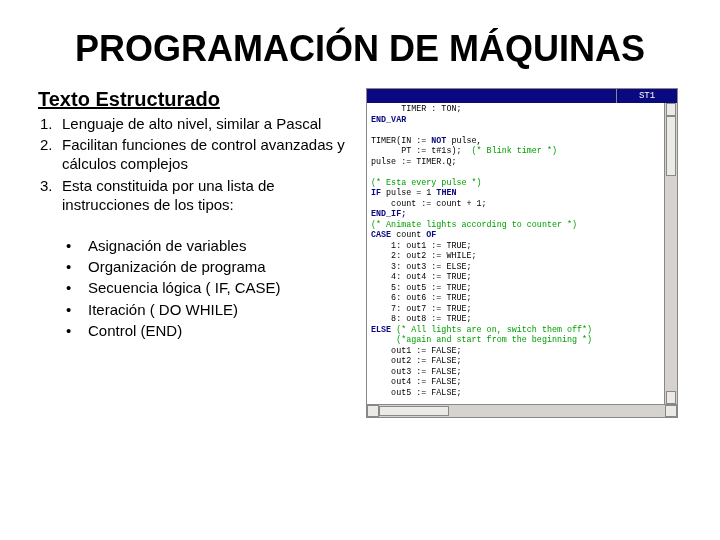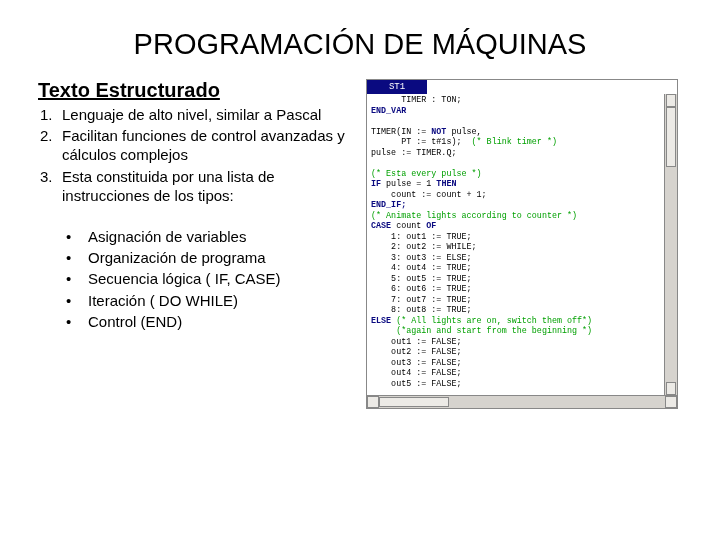--- a/index.html
+++ b/index.html
@@ -6,22 +6,22 @@
   body {
     width: 720px;
     height: 540px;
     background: #fff;
     font-family: Arial, Helvetica, sans-serif;
     color: #000;
     position: relative;
     overflow: hidden;
   }
   .title {
-    font-size: 29px;
-    font-weight: normal;
+    font-size: 36px;
+    font-weight: bold;
     text-align: center;
     padding-top: 28px;
     padding-bottom: 18px;
   }
   .content {
     display: flex;
     padding: 0 38px;
     gap: 8px;
   }
   .left {
@@ -60,21 +60,20 @@
     background: #fff;
     width: 312px;
     height: 330px;
     display: flex;
     flex-direction: column;
     font-family: "Courier New", monospace;
   }
   .ed-top {
     display: flex;
     height: 14px;
-    flex-direction: column;
   }
   .ed-top-left {
     flex: 1;
     background: #0a0a80;
     border-right: 1px solid #888;
   }
   .ed-top-right {
     width: 60px;
     background: #0a0a80;
     color: #fff;

